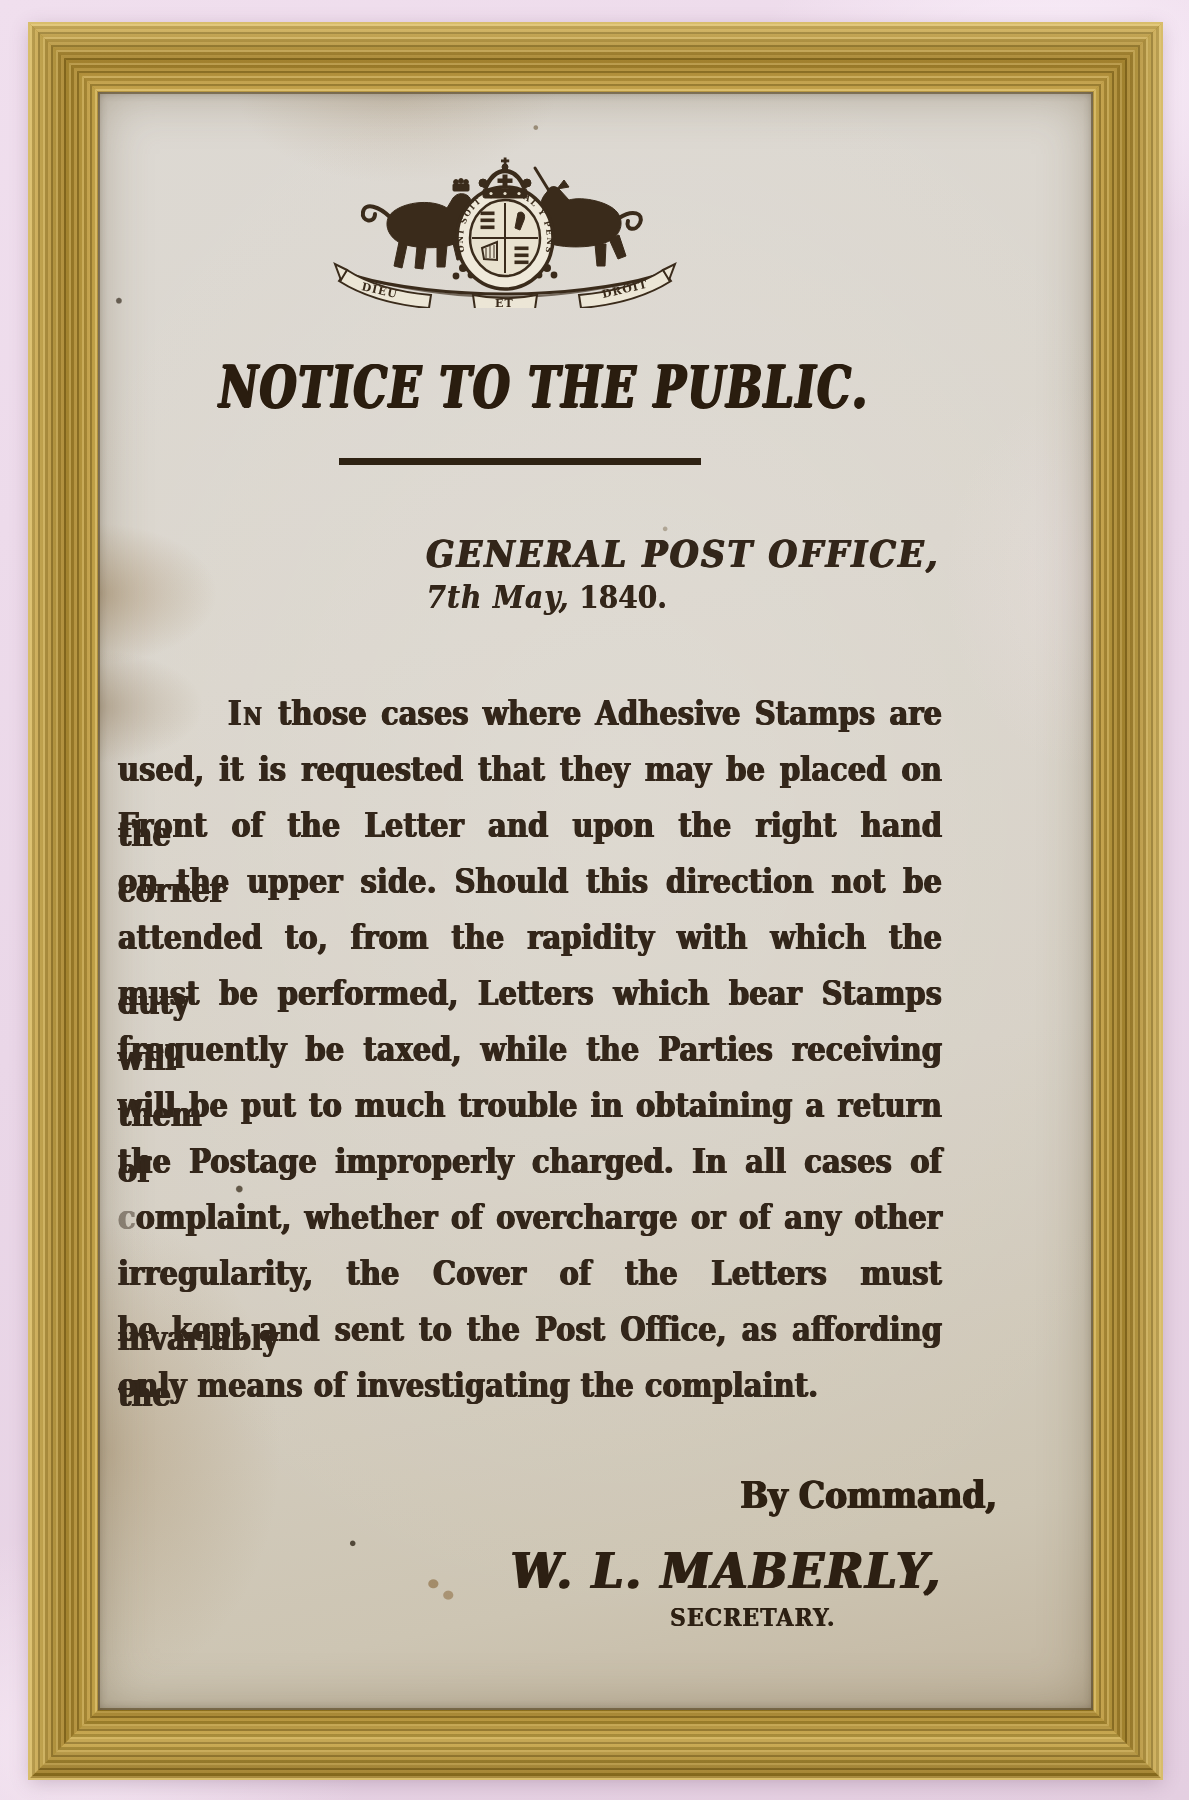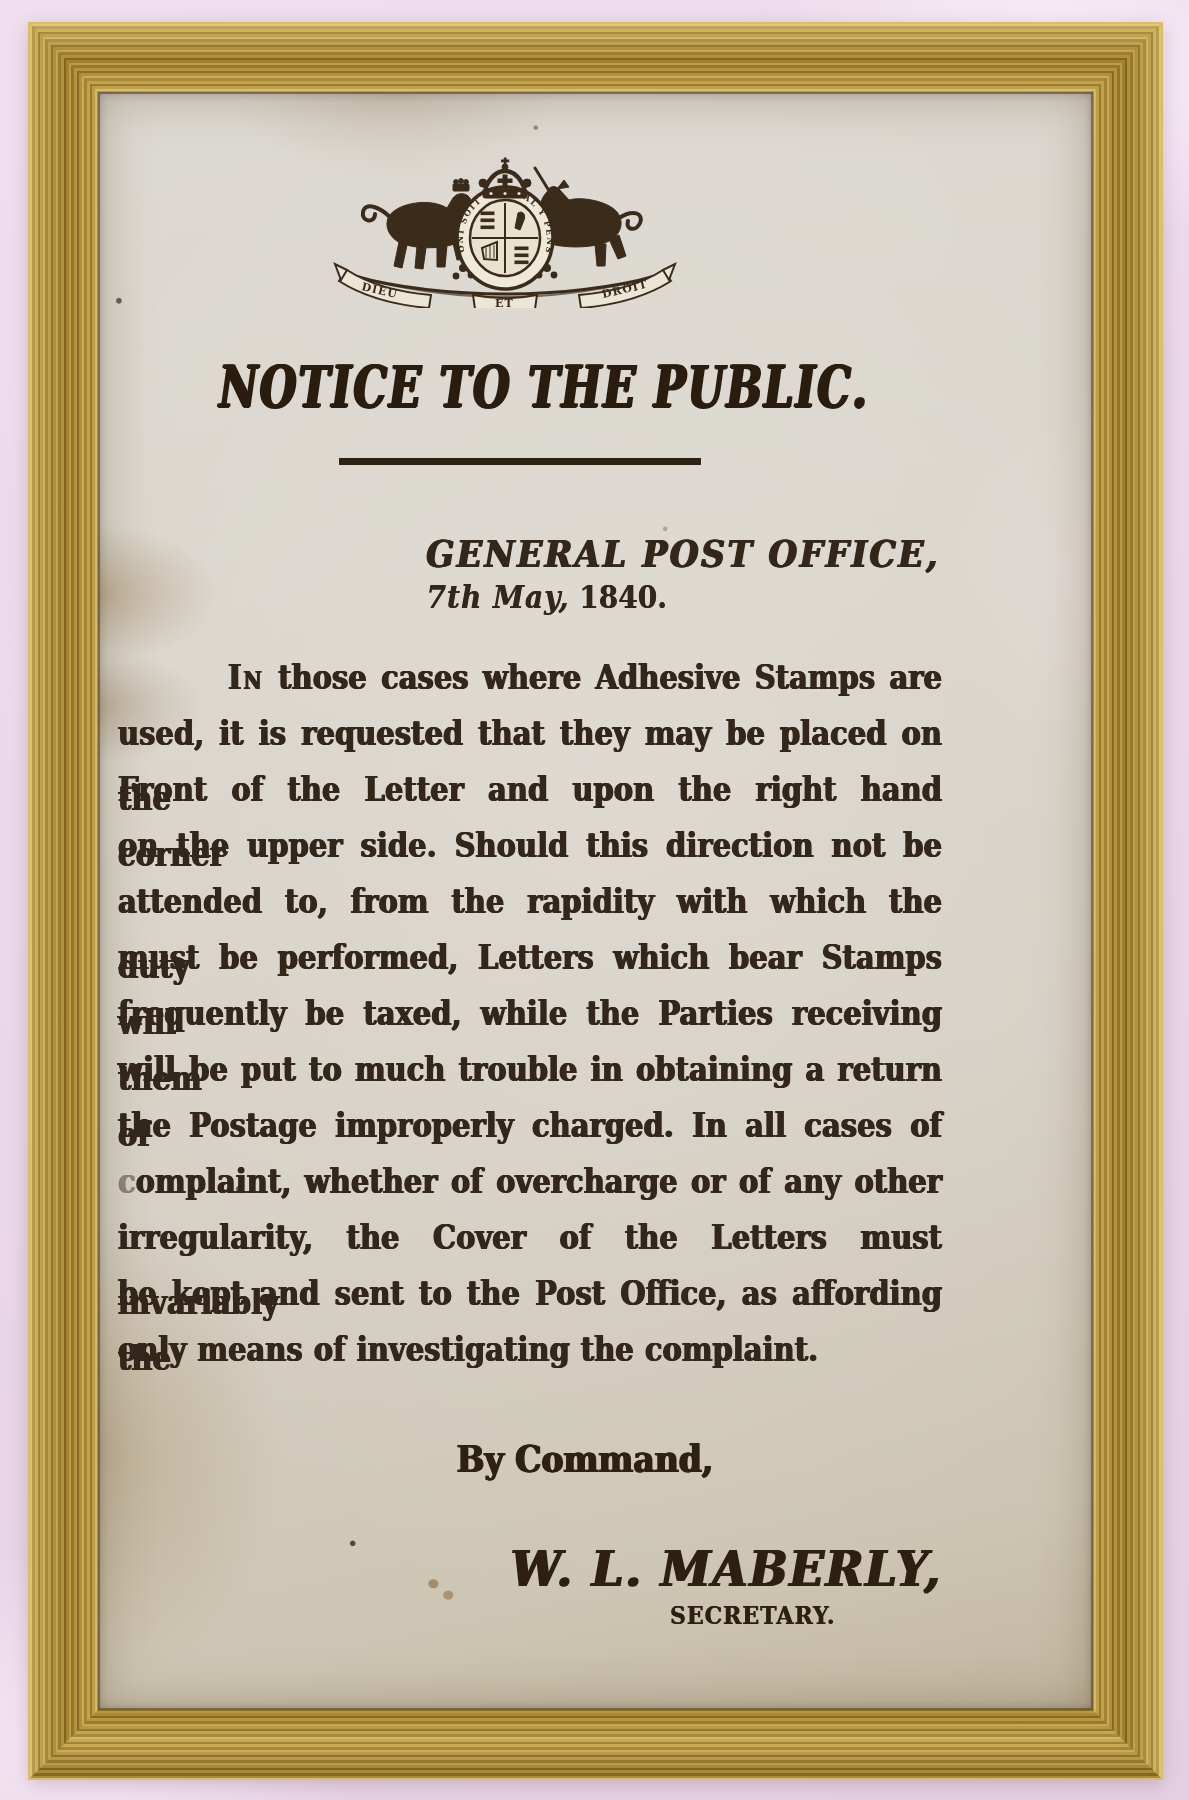--- a/index.html
+++ b/index.html
@@ -82,37 +82,37 @@
   .gpo{margin-top:26px;text-align:right;padding-right:2px;}
   .gpo-box{display:inline-block;text-align:left;margin-top:44px;}
   .gpo-office{
     display:block;font-style:italic;font-weight:bold;font-size:33px;letter-spacing:2.5px;
     transform:scaleY(1.12);text-shadow:.8px 0 currentColor,-.8px 0 currentColor;white-space:nowrap;
   }
   .gpo-date{display:block;font-weight:bold;font-size:28px;margin-top:7px;transform:scaleY(1.1);
     text-shadow:.6px 0 currentColor;}
   .gpo-date .d-it{font-style:italic;letter-spacing:1px;}
   
-  .para{margin-top:36px;}
+  .para{margin-top:72px;}
   .line{
     font-size:29px;font-weight:bold;line-height:56px;height:56px;
     text-align:justify;text-align-last:justify;
     transform:scaleY(1.16);transform-origin:50% 60%;
     text-shadow:.7px 0 currentColor,-.7px 0 currentColor;
     word-spacing:1px;
   }
   .line.first{text-indent:110px;}
   .line.last{text-align-last:left;}
   .line .lead{font-variant:small-caps;letter-spacing:2px;}
   .para .line:nth-child(10)::first-letter{opacity:.45;}
   
-  .closing{margin-top:62px;text-align:center;transform:translateX(55px);}
+  .closing{margin-top:62px;text-align:right;transform:translateX(55px);}
   .closing .c-inner{display:inline-block;font-weight:bold;font-size:33px;color:#2e2113;
     transform:scaleY(1.12);text-shadow:.9px 0 currentColor,-.9px 0 currentColor;}
-  .sig{margin-top:64px;text-align:right;color:#2d2013;}
+  .sig{margin-top:30px;text-align:right;color:#2d2013;}
   .sig-box{display:inline-block;text-align:center;}
   .sig-name{
     display:block;font-style:italic;font-weight:bold;font-size:45px;letter-spacing:2px;white-space:nowrap;
     transform:scaleY(1.08);text-shadow:1.1px 0 currentColor,-1.1px 0 currentColor;
   }
   .sig-role{display:block;font-weight:bold;font-size:22px;letter-spacing:1px;margin-top:6px;
     transform:translateX(26px) scaleY(1.08);text-shadow:.6px 0 currentColor;}
 </style>
 </head>
 <body>

